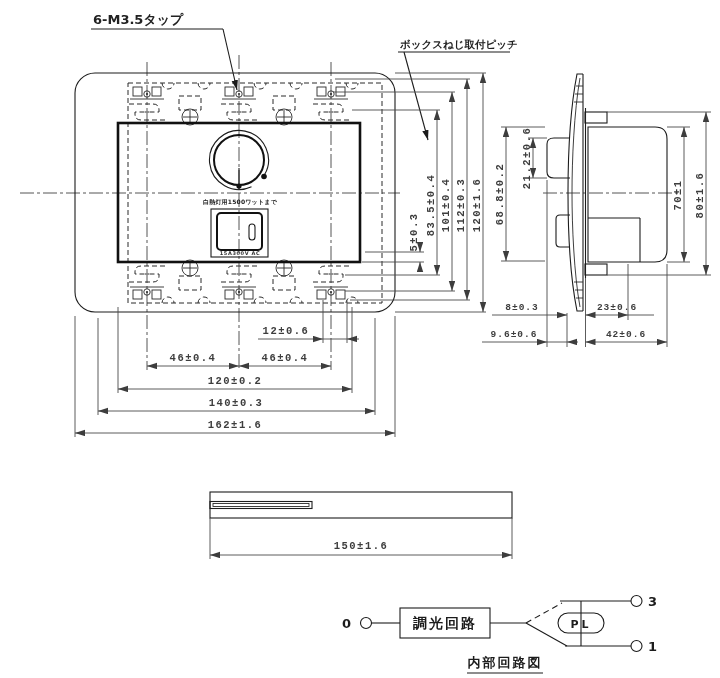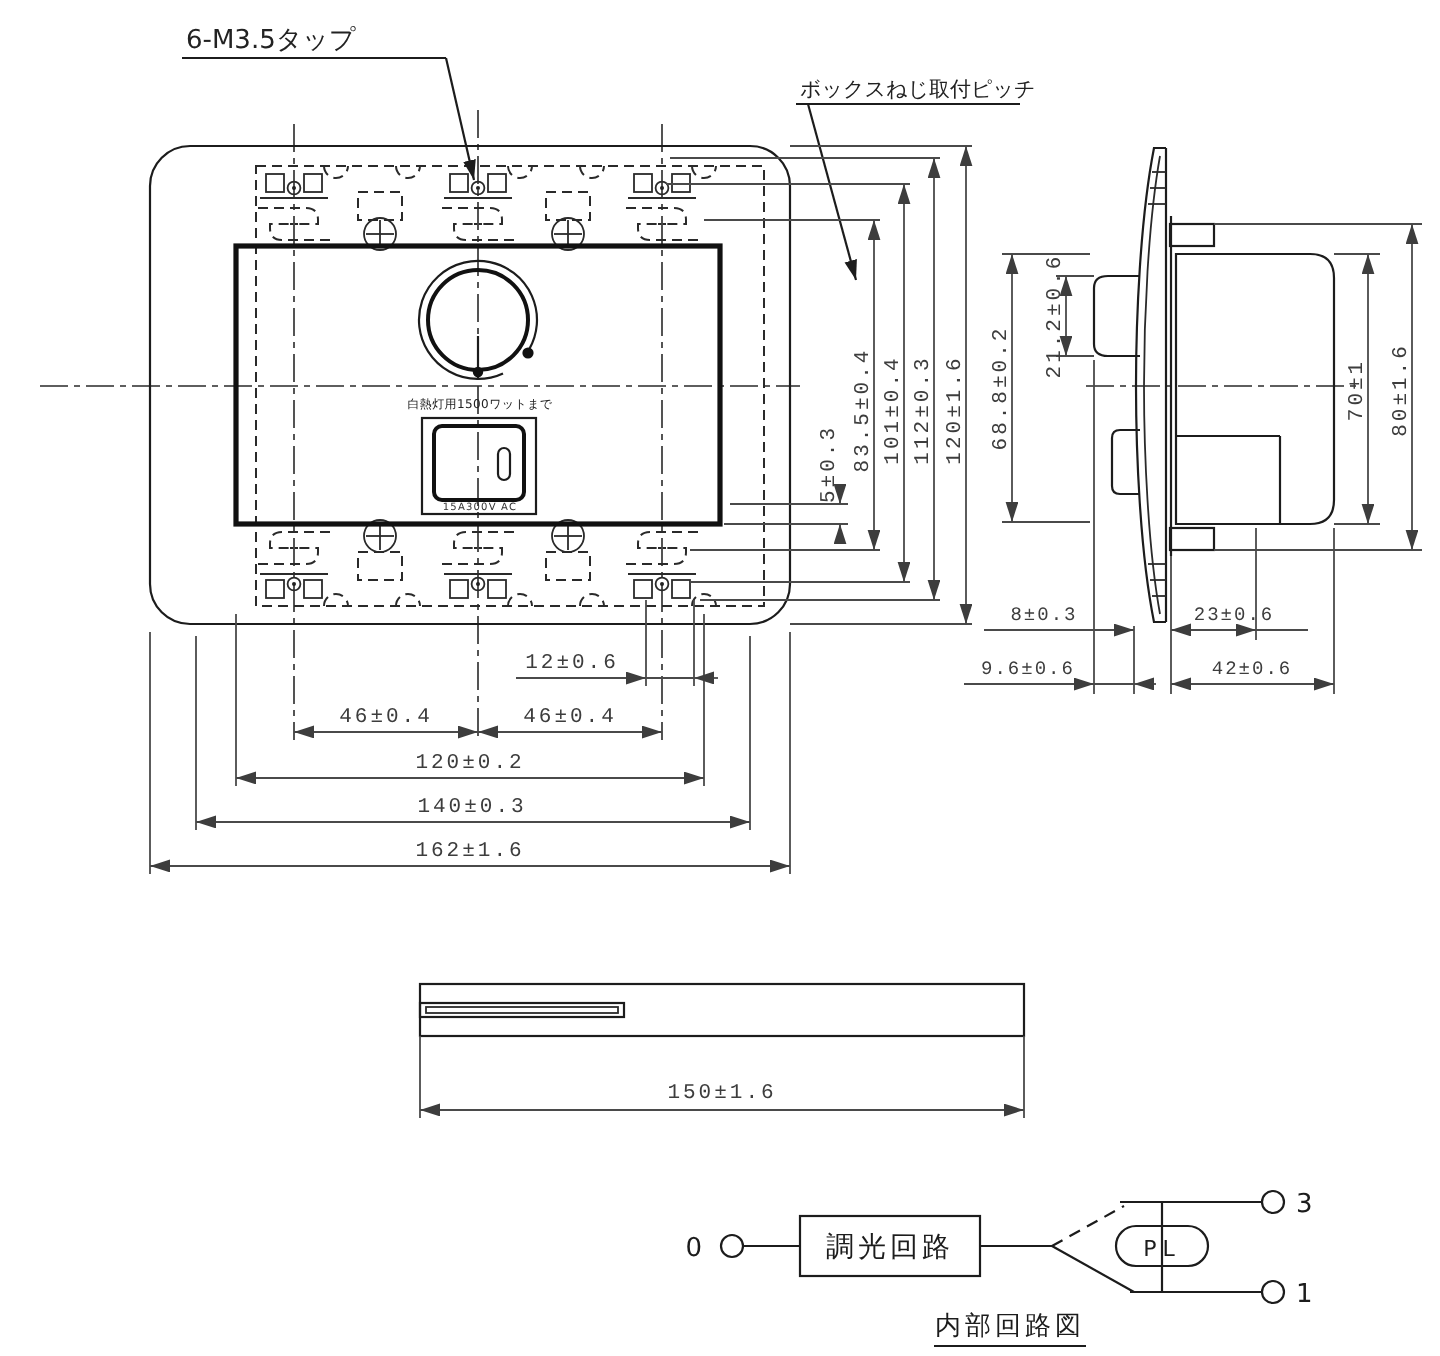--- a/index.html
+++ b/index.html
@@ -1,17 +1,17 @@
 <!DOCTYPE html>
 <html><head>
 <meta charset="utf-8">
 <style>
   html,body{margin:0;padding:0;background:#ffffff;}
   .stage{width:720px;height:678px;position:relative;background:#fff;
-         font-family:"Liberation Sans",sans-serif;}
+         font-family:"Liberation Sans",sans-serif;font-weight:bold;}
   svg{display:block;}
   .ln{stroke:#1c1c1c;stroke-width:1.1;fill:none;}
   .thick{stroke:#111;stroke-width:2.6;fill:none;}
   .thin{stroke:#2a2a2a;stroke-width:0.9;fill:none;}
   .hid{stroke:#2a2a2a;stroke-width:1;fill:none;stroke-dasharray:5 3;}
   .cl{stroke:#2a2a2a;stroke-width:0.8;fill:none;stroke-dasharray:14 3 3 3;}
   .dimln{stroke:#4a4a4a;stroke-width:0.9;fill:none;}
   .dim{font-family:"Liberation Mono","DejaVu Sans Mono",monospace;
        font-size:10.5px;letter-spacing:1.5px;fill:#3d3d3d;}
   .dimsm{font-family:"Liberation Mono","DejaVu Sans Mono",monospace;

